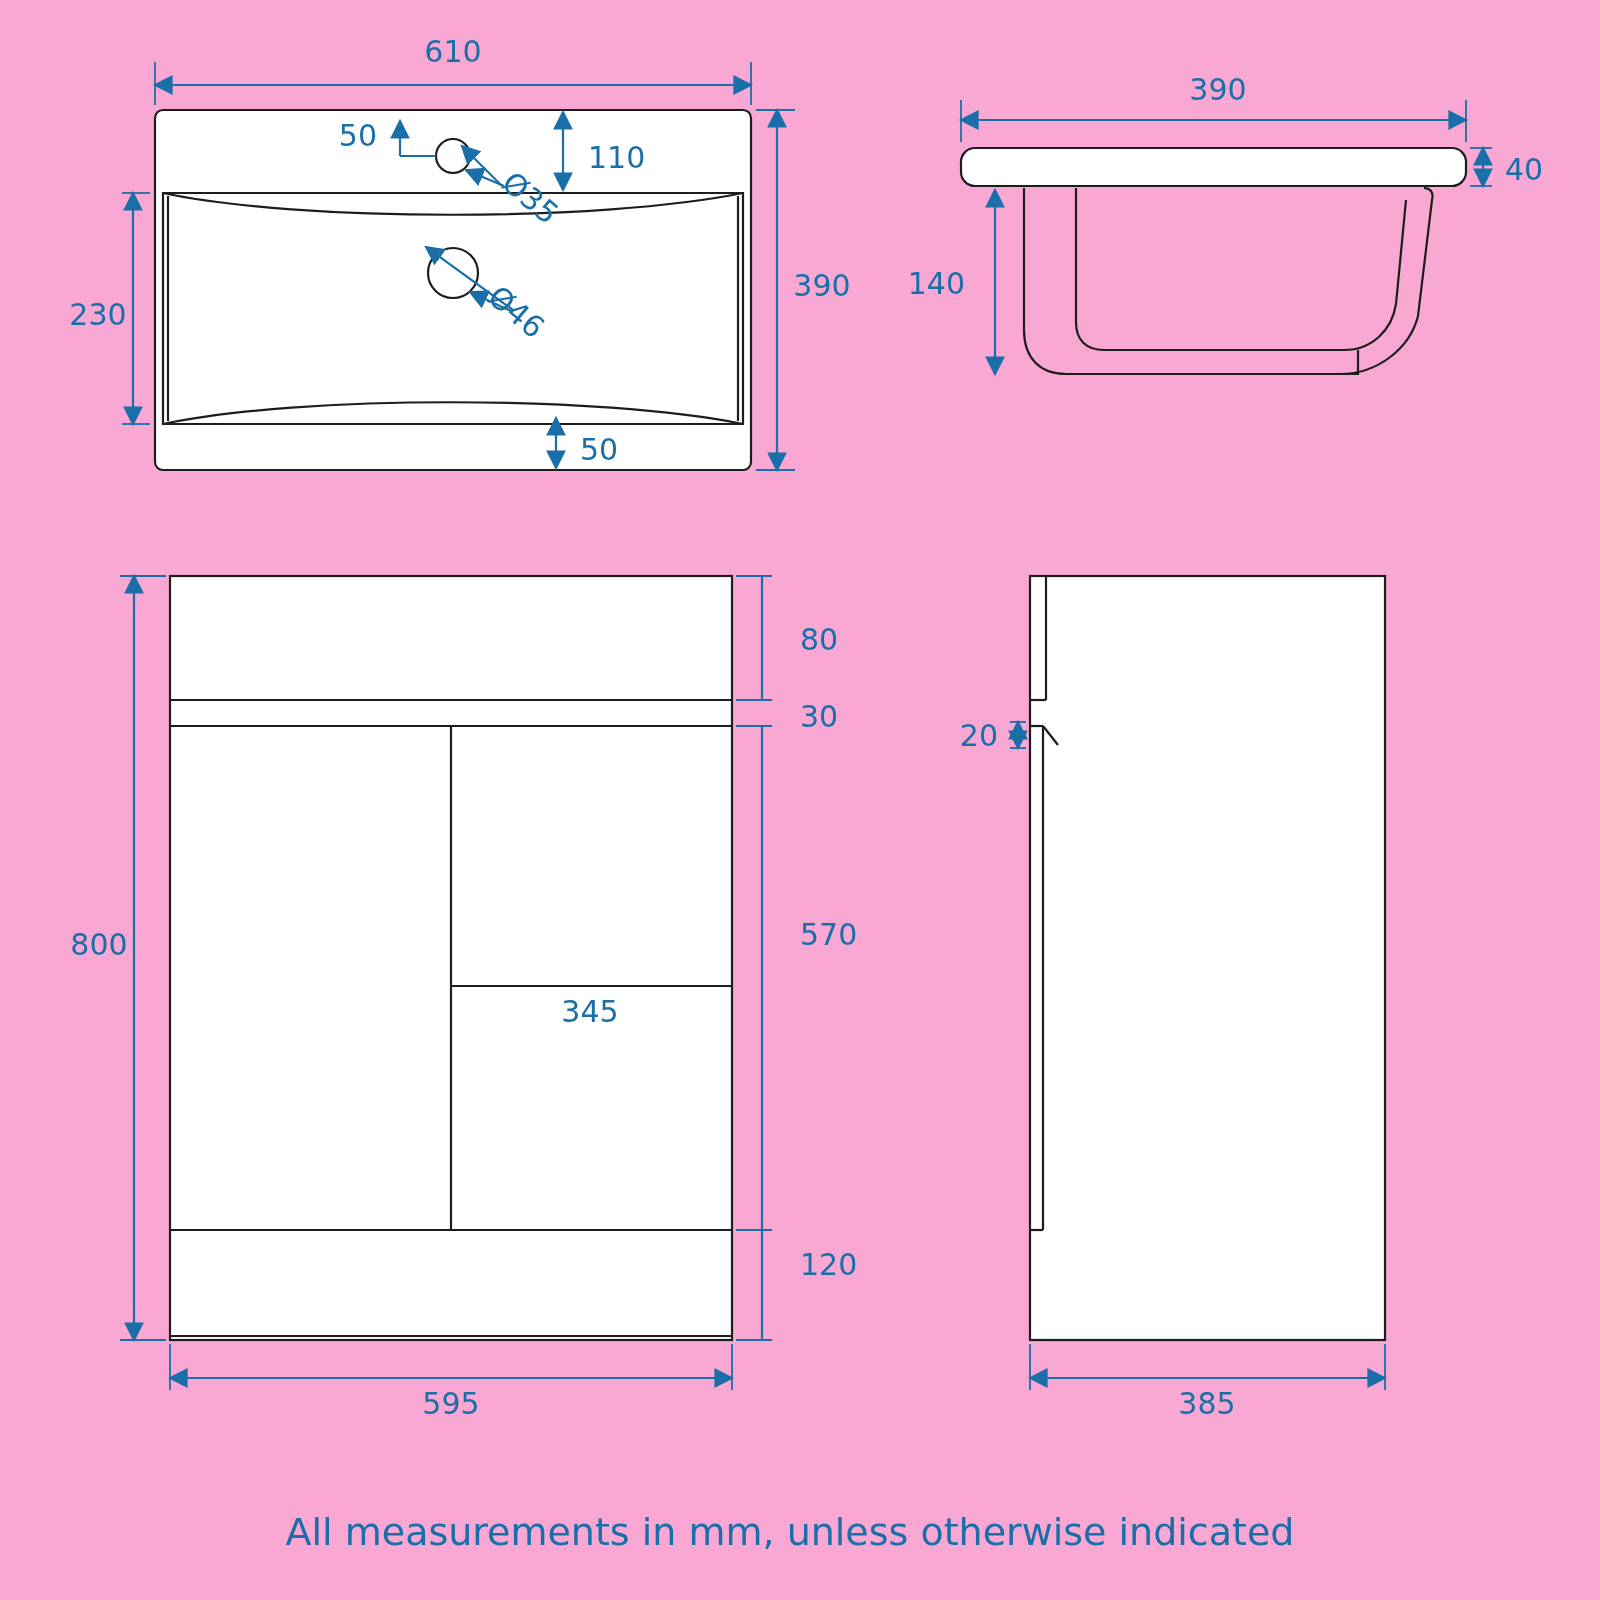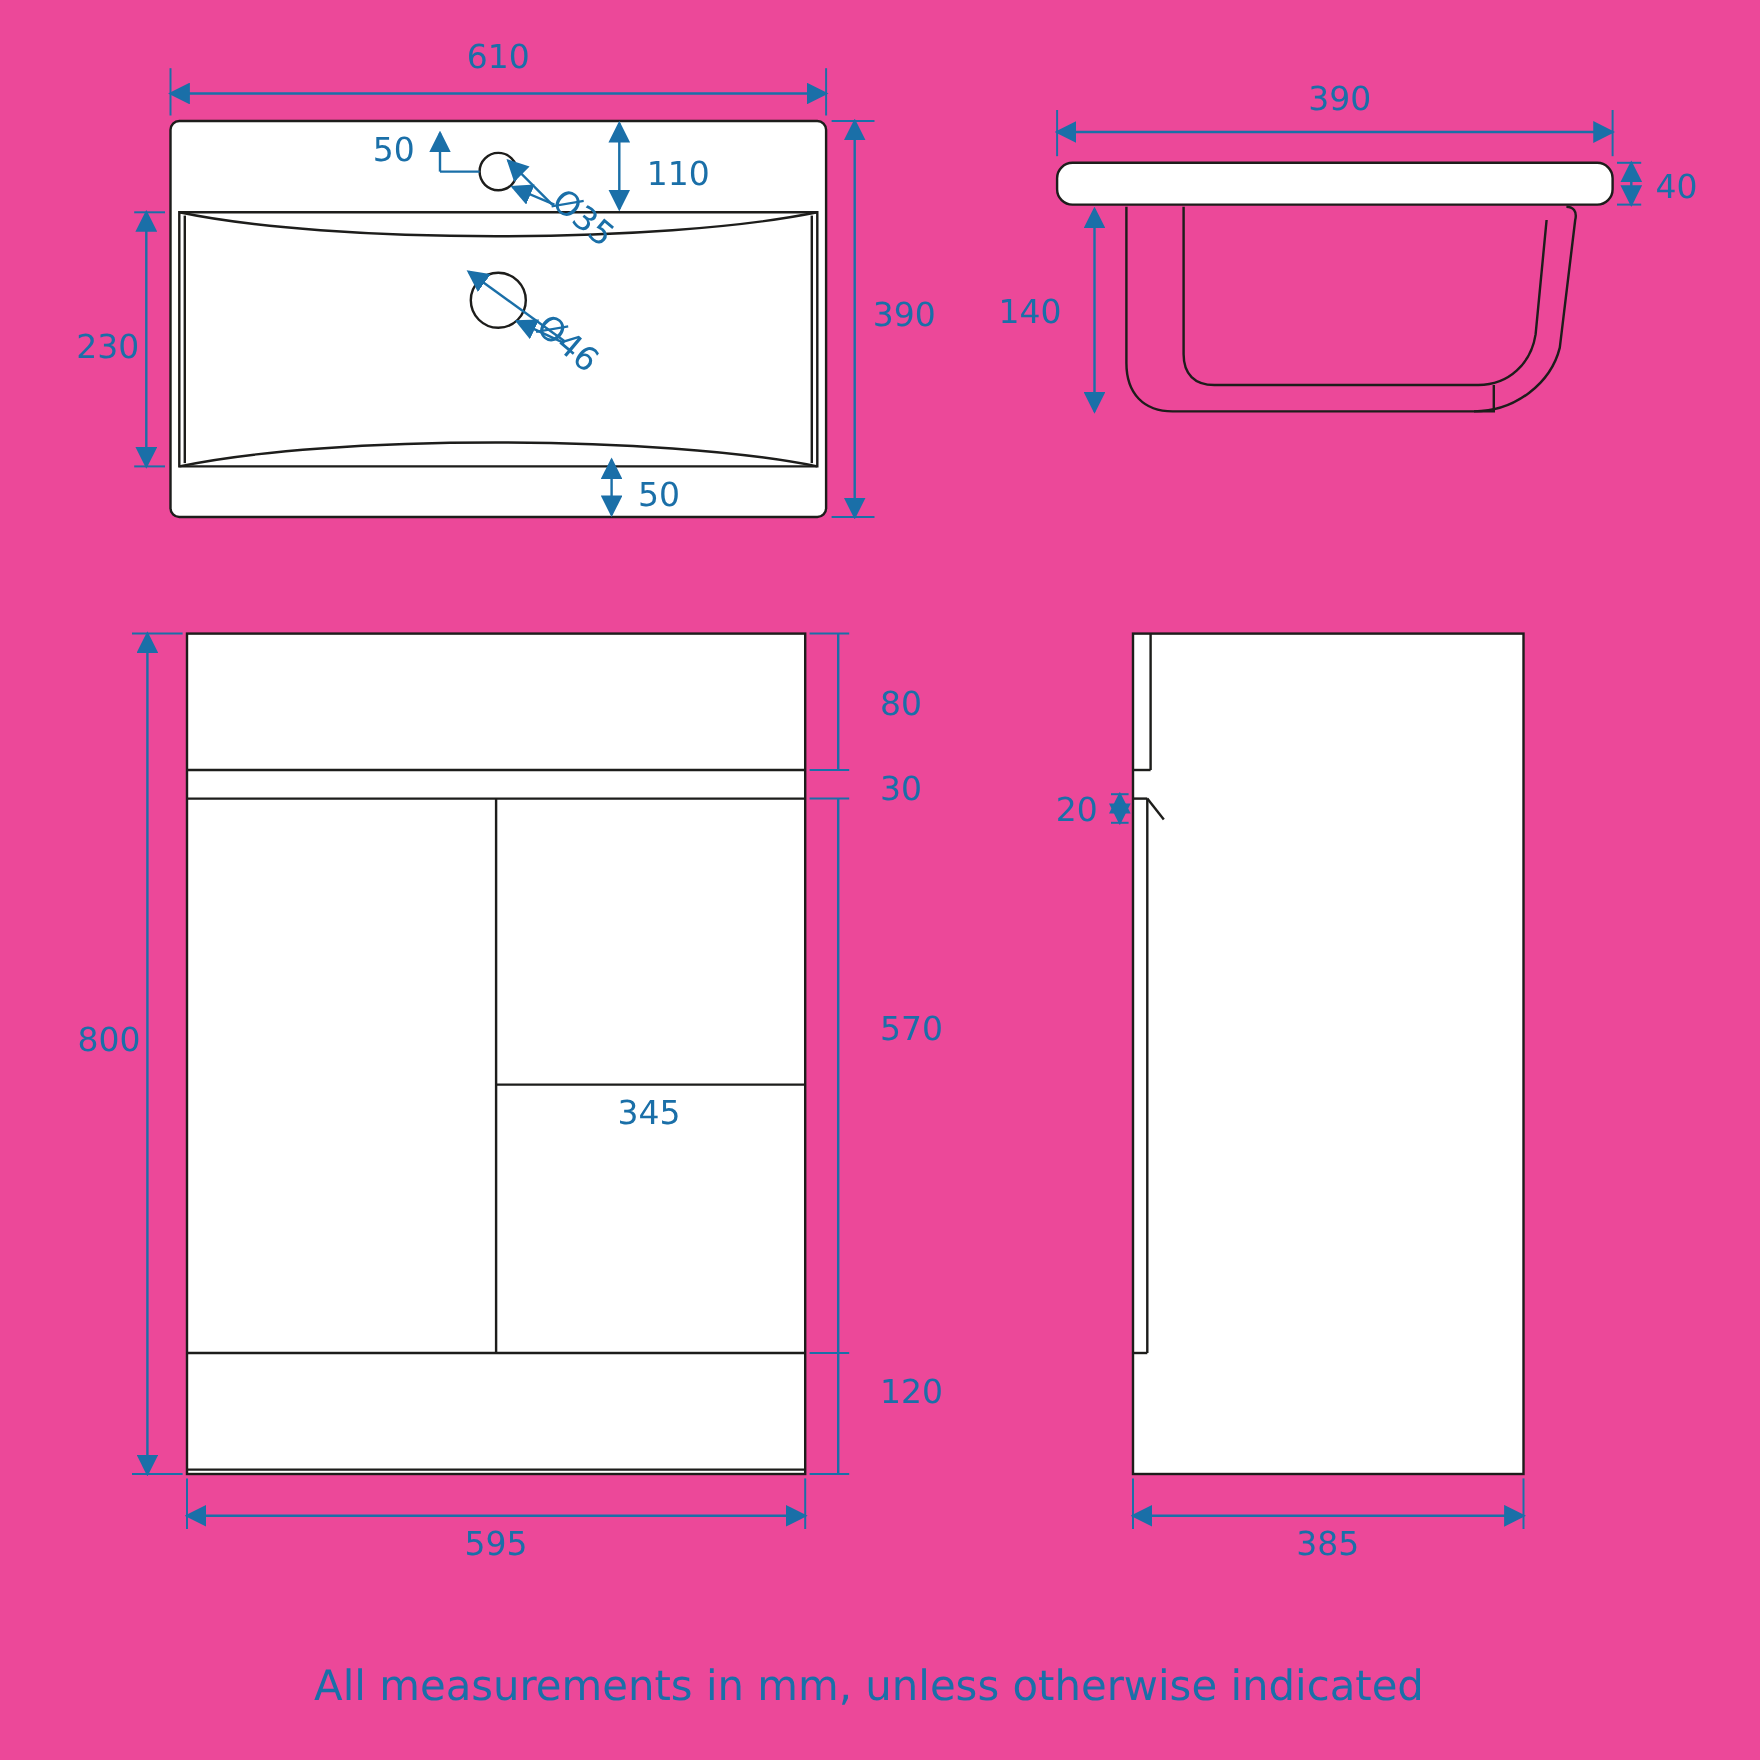--- a/index.html
+++ b/index.html
@@ -4,21 +4,21 @@
 <style>
   html, body {
     margin: 0;
     padding: 0;
     background: #e4f0fb;
   }
   #root {
     position: relative;
     width: 1600px;
     height: 1600px;
-    background: #ec4899;
+    background: #f9a8d4;
     font-family: "DejaVu Sans", sans-serif;
     overflow: hidden;
   }
   #svgmain {
     position: absolute;
     left: 0;
     top: 0;
     width: 1600px;
     height: 1600px;
   }

